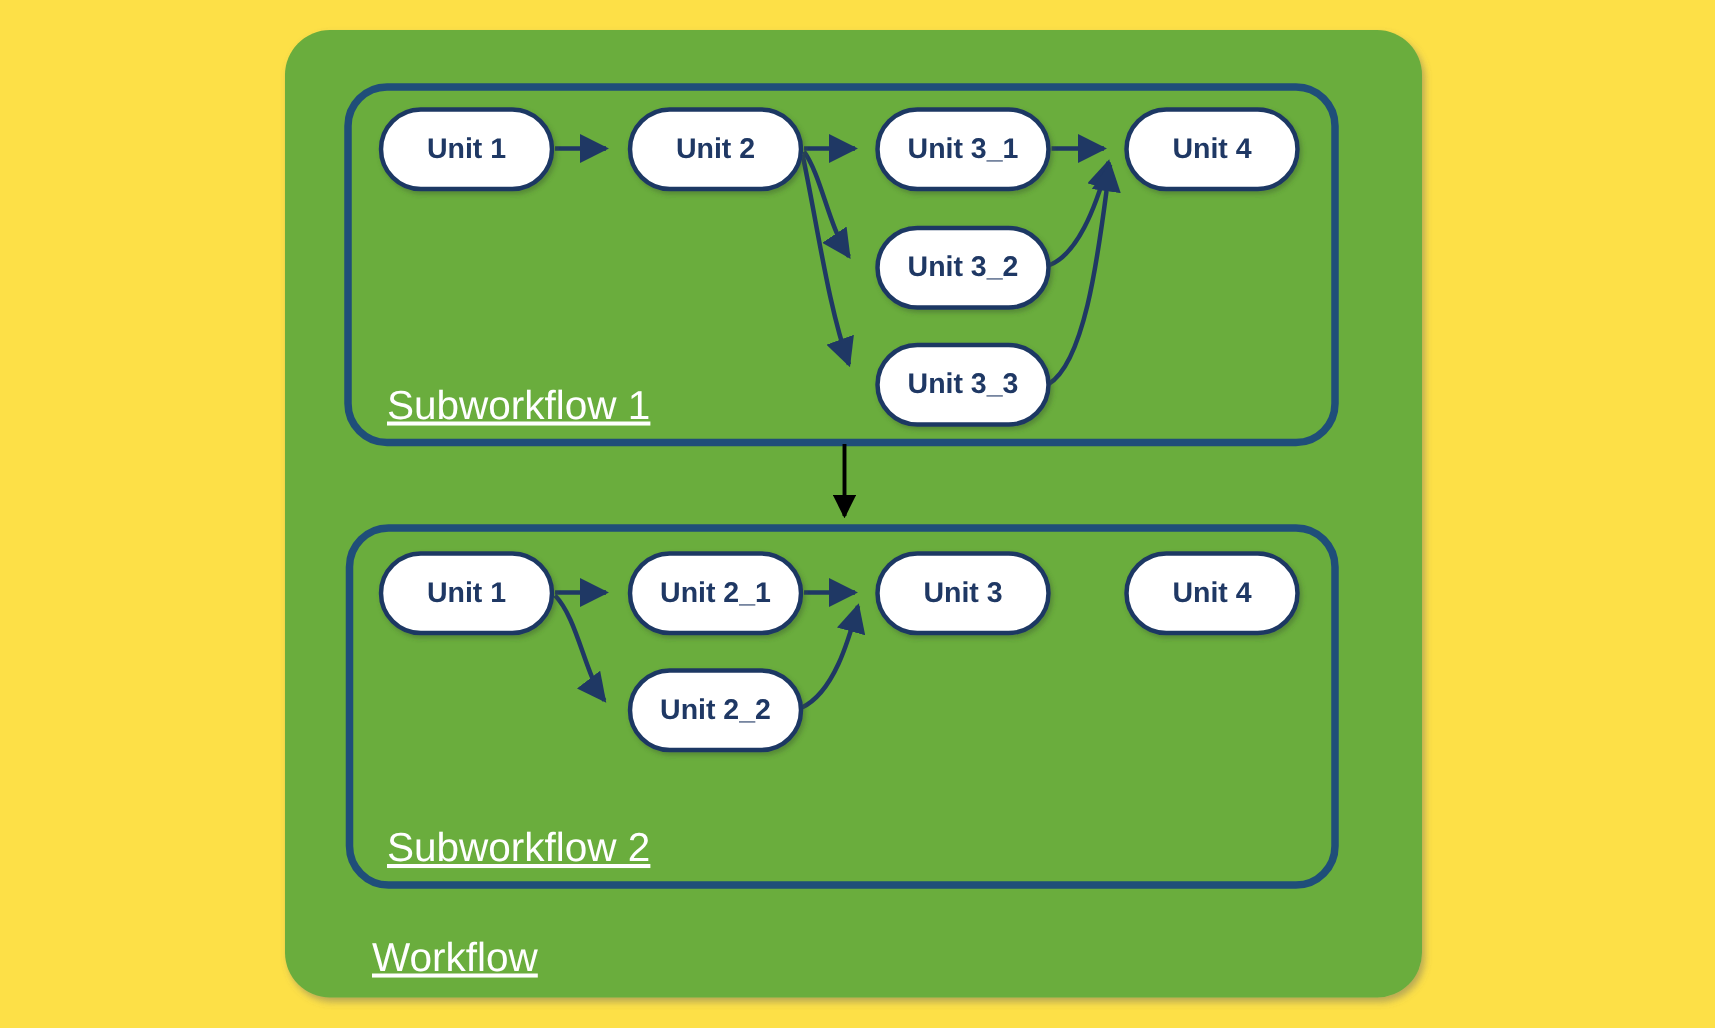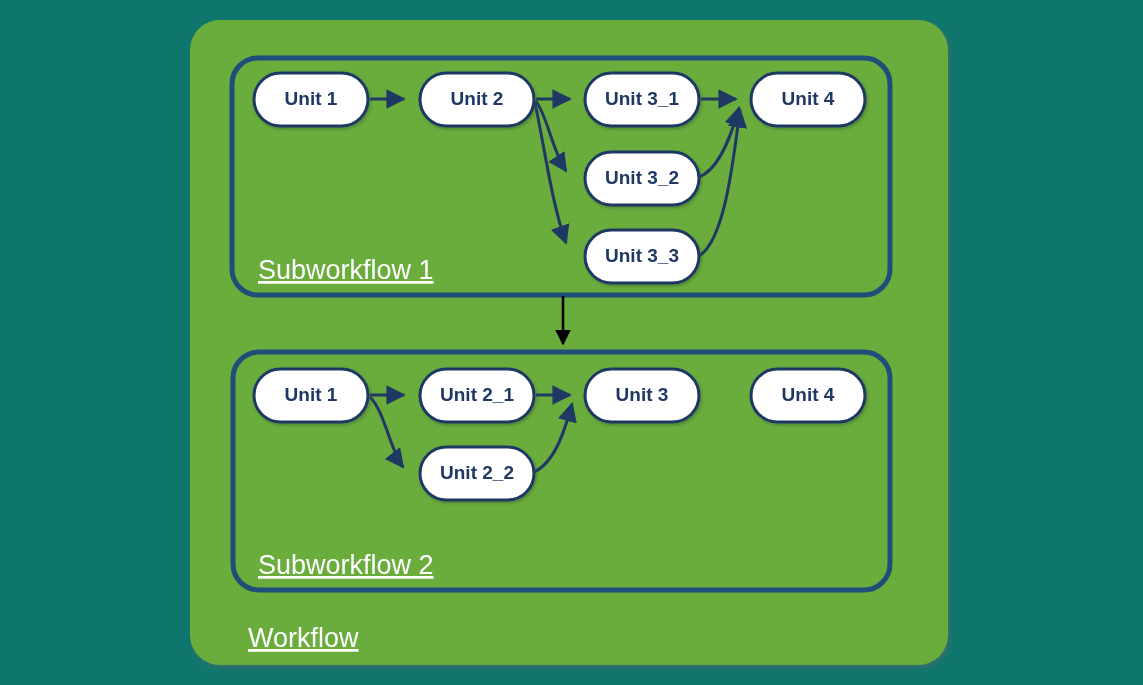--- a/index.html
+++ b/index.html
@@ -8,21 +8,21 @@
     padding: 0;
     background: #ffffff;
   }
   body {
     font-family: "Liberation Sans", sans-serif;
   }
   #canvas {
     position: relative;
     width: 1143px;
     height: 685px;
-    background: #0f766e;
+    background: #fde047;
     overflow: hidden;
   }
   #diagram-svg {
     position: absolute;
     left: 0;
     top: 0;
     width: 1143px;
     height: 685px;
   }
   .node-label {

